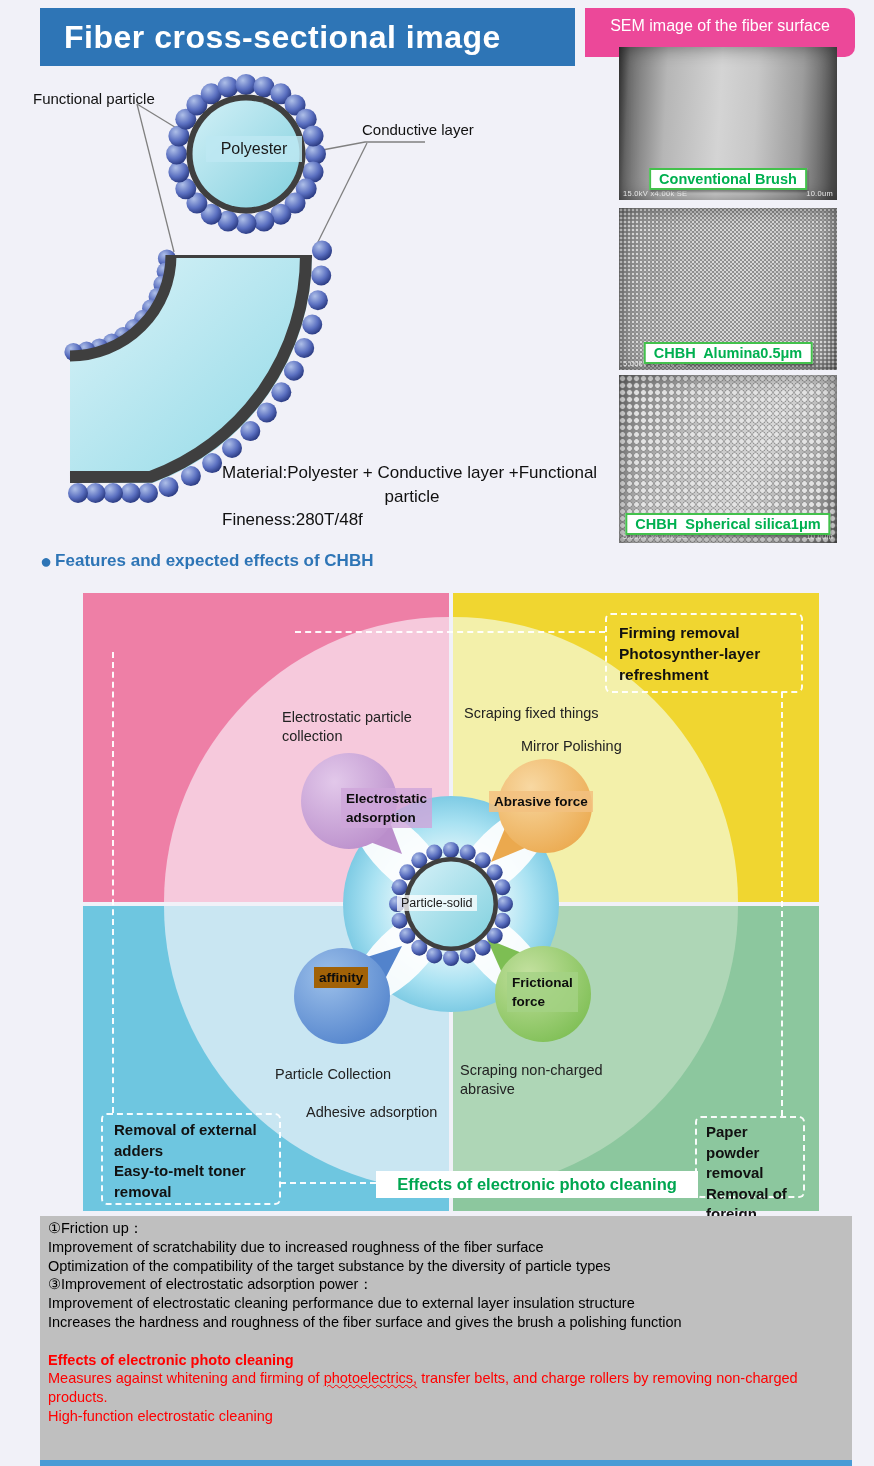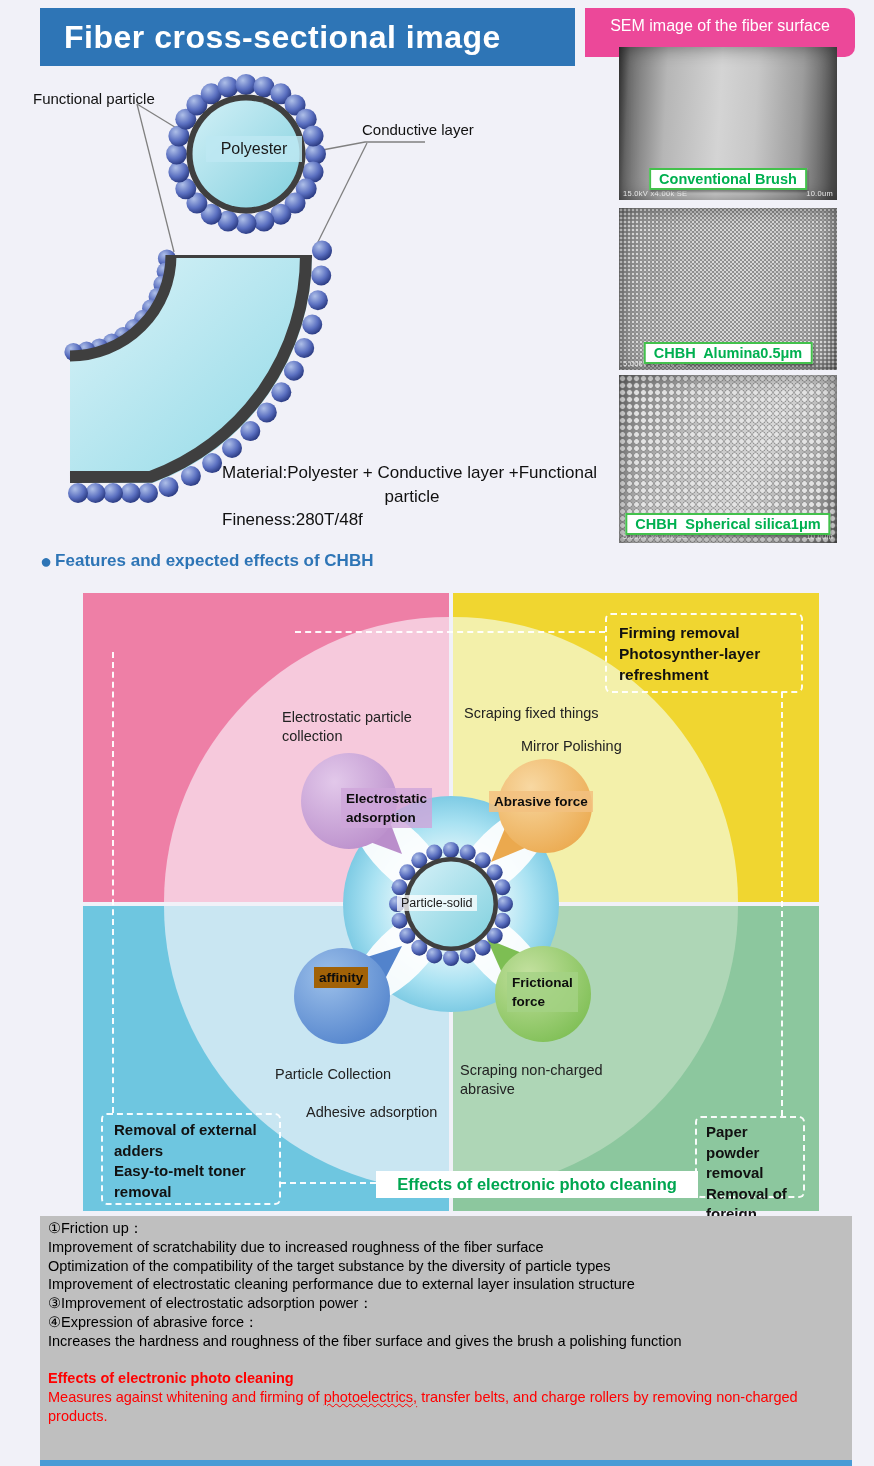--- a/index.html
+++ b/index.html
@@ -348,22 +348,22 @@
 force</div>
 
   <div class="mini-lbl">Particle-solid</div>
   <div class="banner">Effects of electronic photo cleaning</div>
 </div>
 
 <div class="abs info">
   <div>①Friction up：</div>
   <div>Improvement of scratchability due to increased roughness of the fiber surface</div>
   <div>Optimization of the compatibility of the target substance by the diversity of particle types</div>
+  <div>③Improvement of electrostatic adsorption power：</div>
   <div>Improvement of electrostatic cleaning performance due to external layer insulation structure</div>
-  <div>③Improvement of electrostatic adsorption power：</div>
-  <div>④Expression of abrasive force：</div>
   <div>Increases the hardness and roughness of the fiber surface and gives the brush a polishing function</div>
   <div class="blank"></div>
   <div class="rt">Effects of electronic photo cleaning</div>
   <div class="red"><span>Measures against whitening and firming of </span><span class="wavy">photoelectrics,</span><span> transfer belts, and charge rollers by removing non-charged products.</span></div>
+  <div class="red">High-function electrostatic cleaning</div>
 </div>
 
 <div class="abs bottom-strip"></div>
 
 </body></html>

